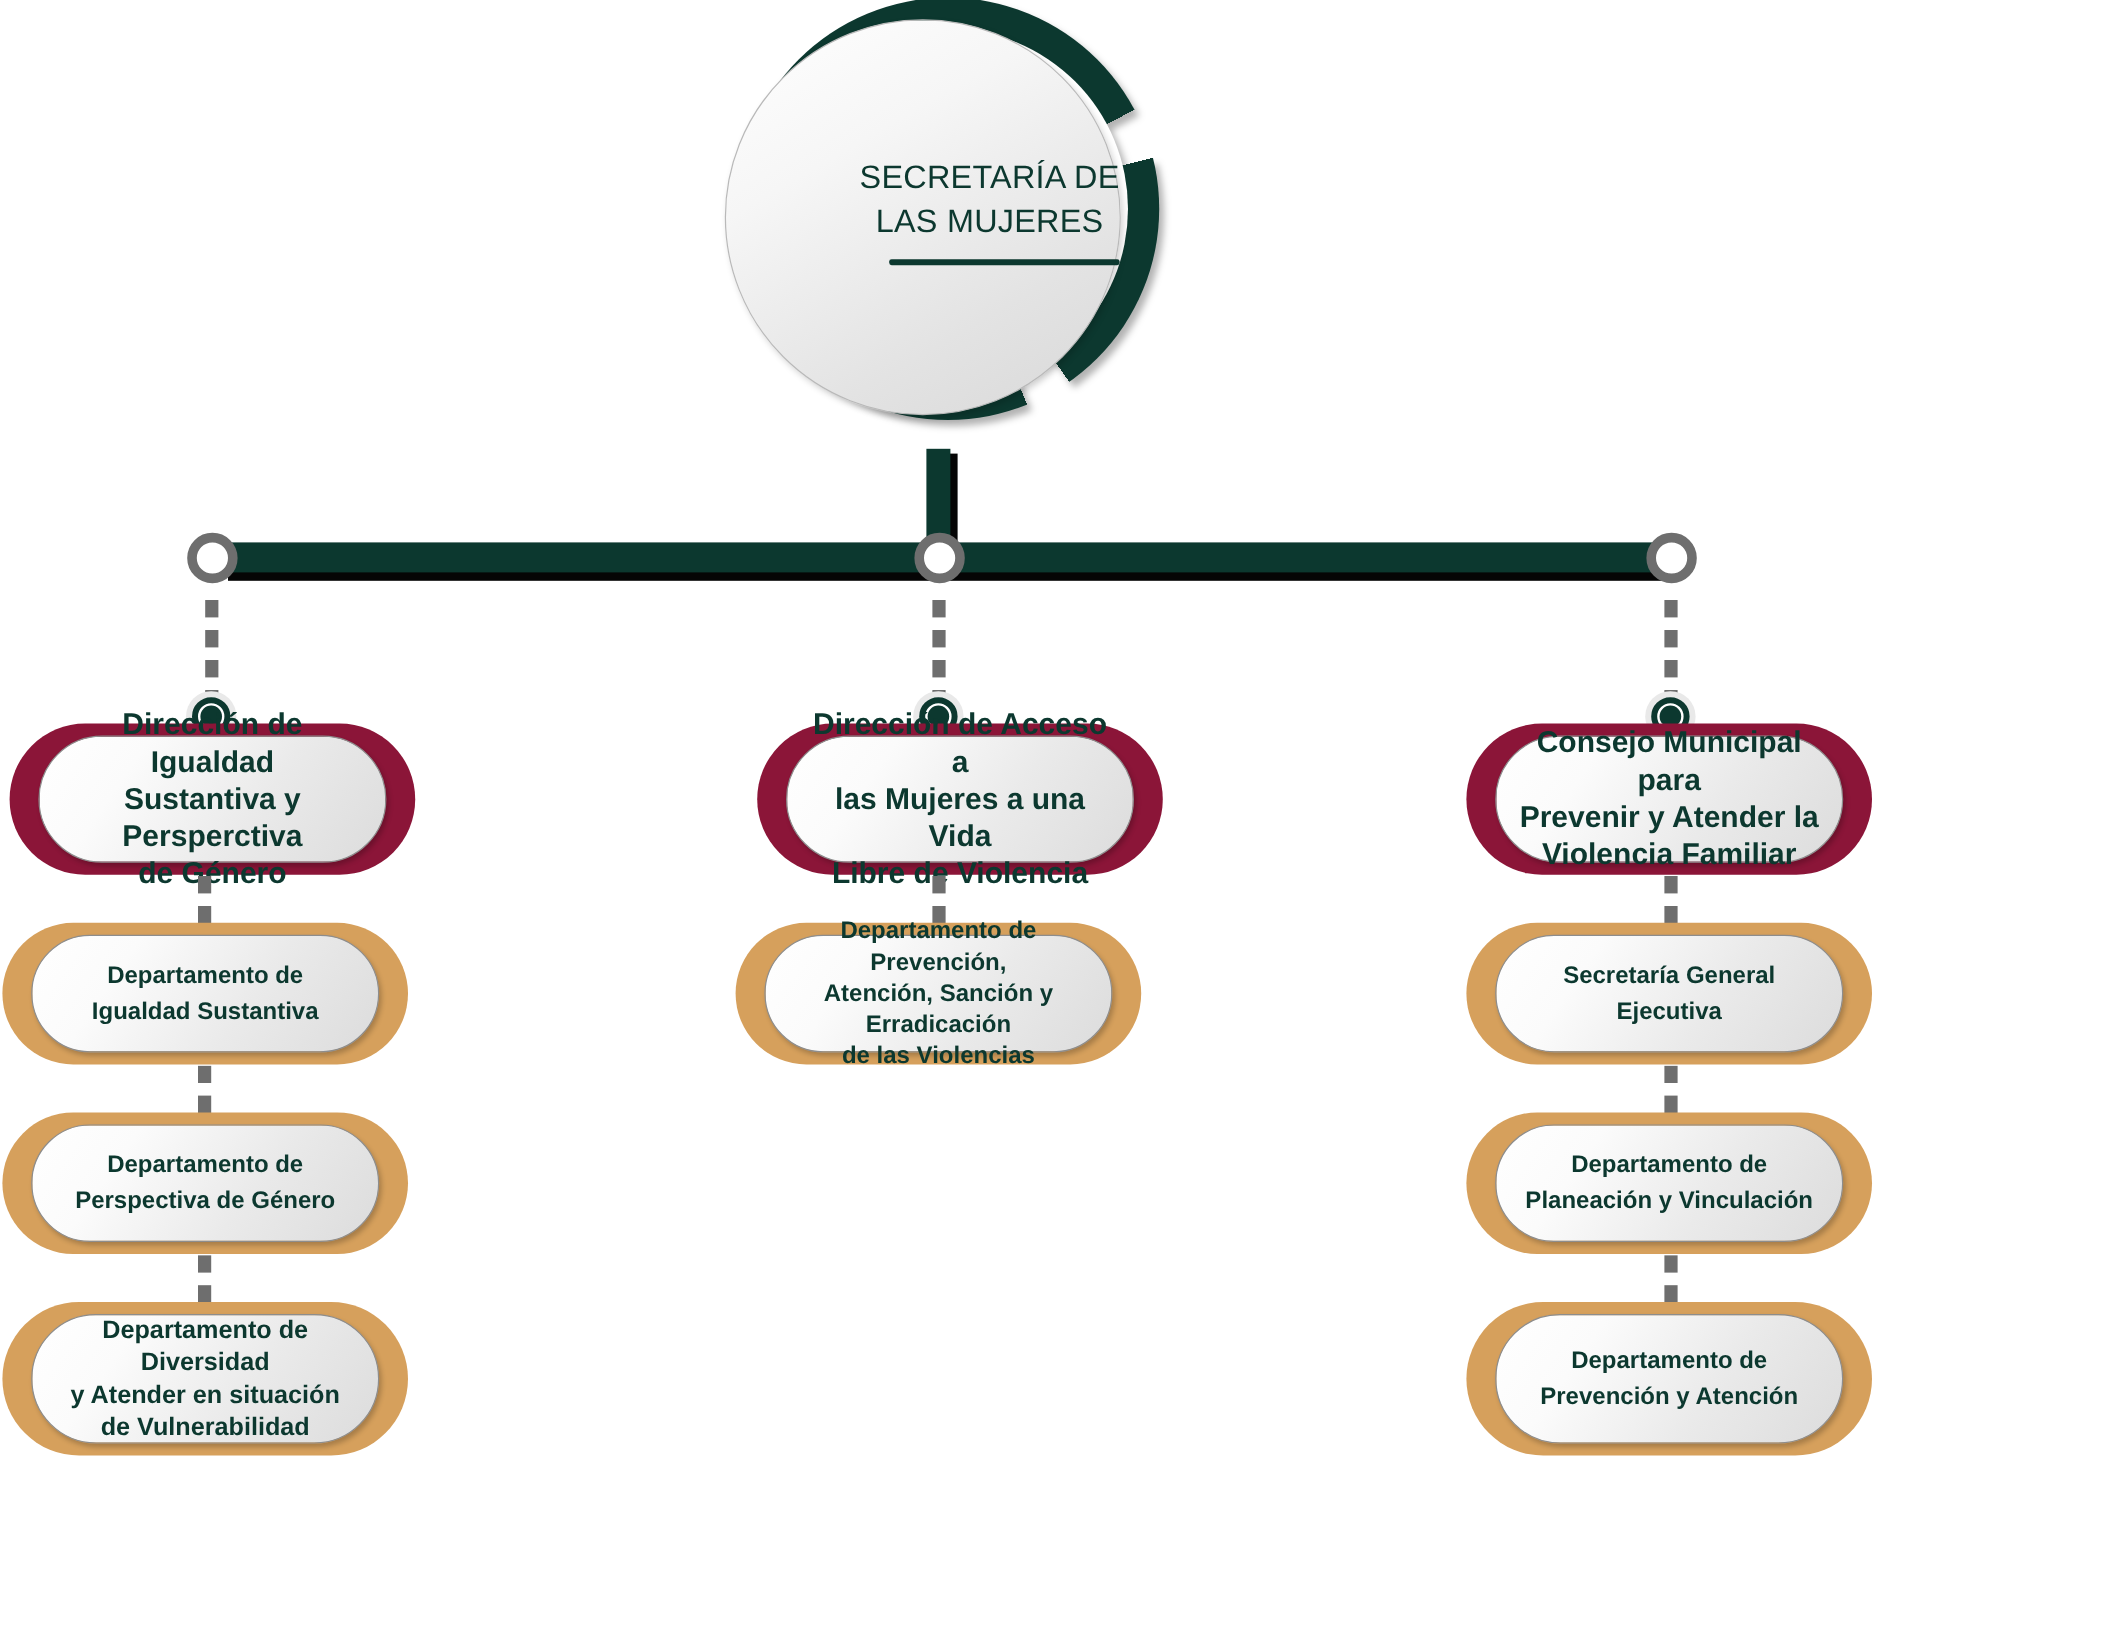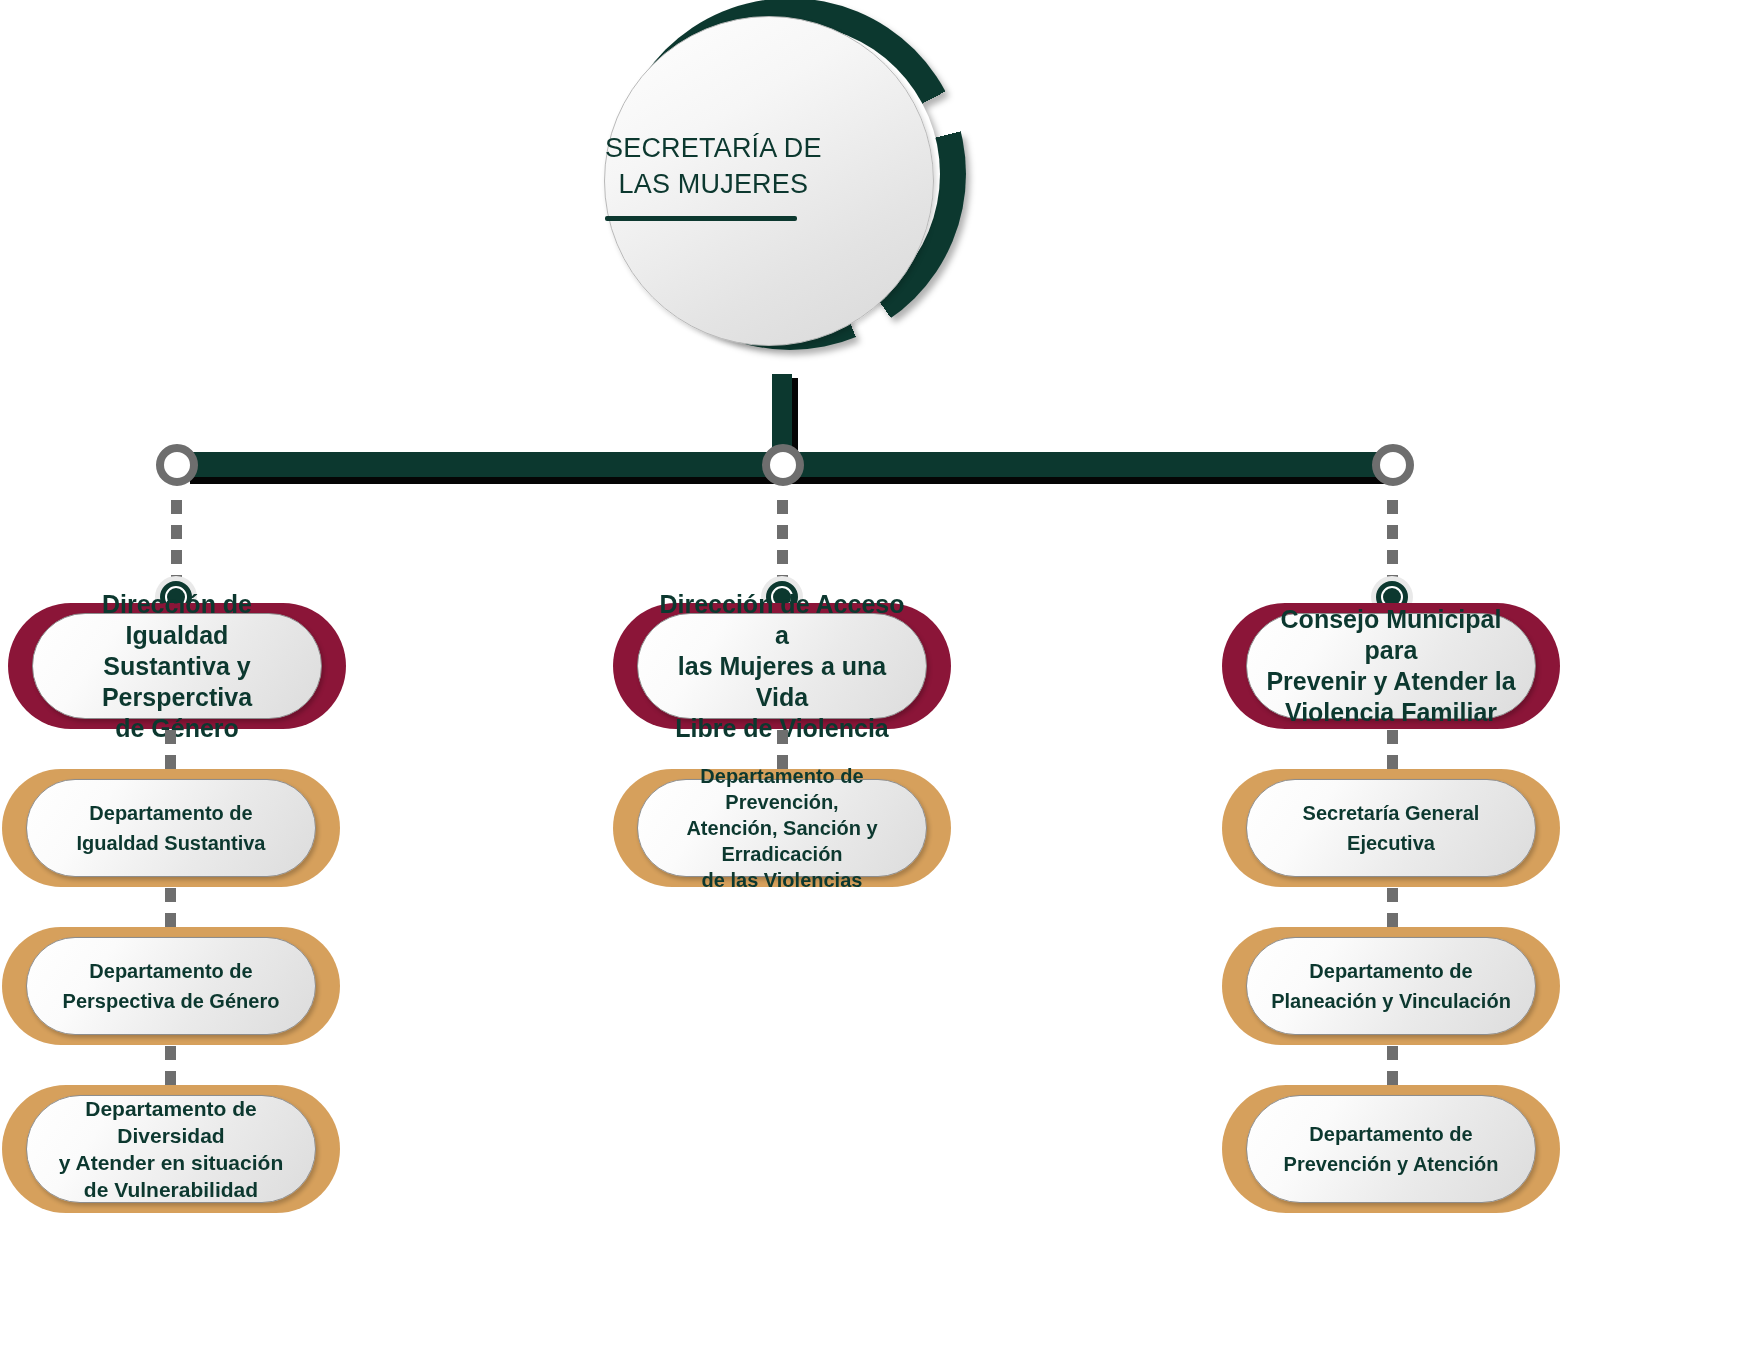--- a/index.html
+++ b/index.html
@@ -31,21 +31,21 @@
   .root-ring::after{
     content:"";position:absolute;left:26px;top:26px;right:26px;bottom:26px;
     border-radius:50%;background:#fff;
   }
   .root-disc{
     position:absolute;left:0px;top:24px;width:330px;height:330px;
     border-radius:50%;
     background:linear-gradient(150deg,#ffffff 0%,#f6f6f6 32%,#e3e3e3 72%,#d8d8d8 100%);
     border:1px solid #b9b9b9;
     box-shadow:2px 3px 5px rgba(0,0,0,0.17);
-    display:flex;flex-direction:column;align-items:flex-start;justify-content:center;
+    display:flex;flex-direction:column;align-items:flex-end;justify-content:center;
     box-sizing:border-box;
   }
   .root-title{
     color:#0c382f;font-size:27px;line-height:36px;text-align:center;
     letter-spacing:.2px;white-space:pre-line;
   }
   .root-rule{width:192px;height:5px;background:#0c382f;border-radius:2px;margin:14px 0 12px;}
   .root-sub{
     color:#0c382f;font-size:27px;line-height:36px;text-align:center;white-space:pre-line;
   }
@@ -178,21 +178,21 @@
 
   <div class="node gold xs" style="left:2px;top:1085px;width:338px;height:128px;">
     <div class="backing"></div>
     <div class="plate">
       <span class="label">Departamento de Diversidad
 y Atender en situación
 de Vulnerabilidad</span>
     </div>
   </div>
 
-  <div class="node maroon lg" style="left:613px;top:603px;width:338px;height:126px;">
+  <div class="node maroon lg" style="left:631px;top:603px;width:338px;height:126px;">
     <div class="backing"></div>
     <div class="plate">
       <span class="label">Dirección de Acceso a
 las Mujeres a una Vida
 Libre de Violencia</span>
     </div>
   </div>
 
   <div class="dots" style="left:777px;top:730px;height:42px;"></div>
 

